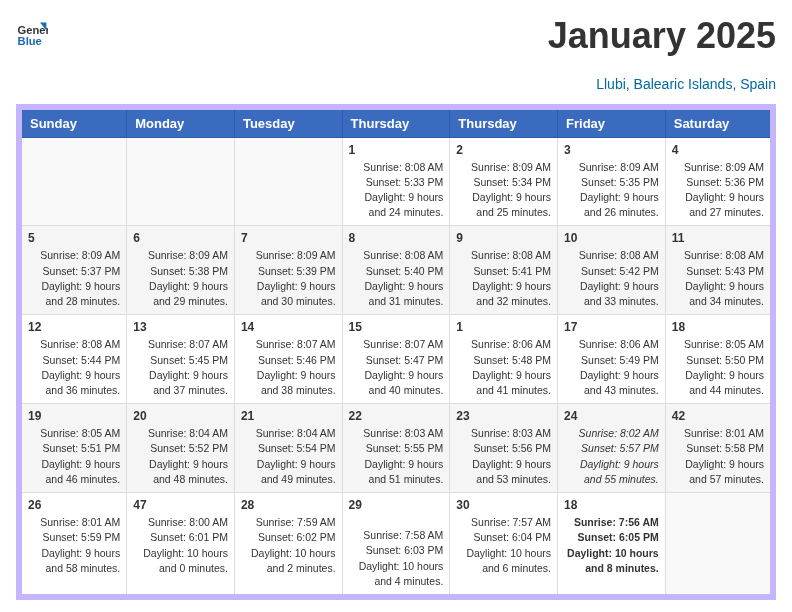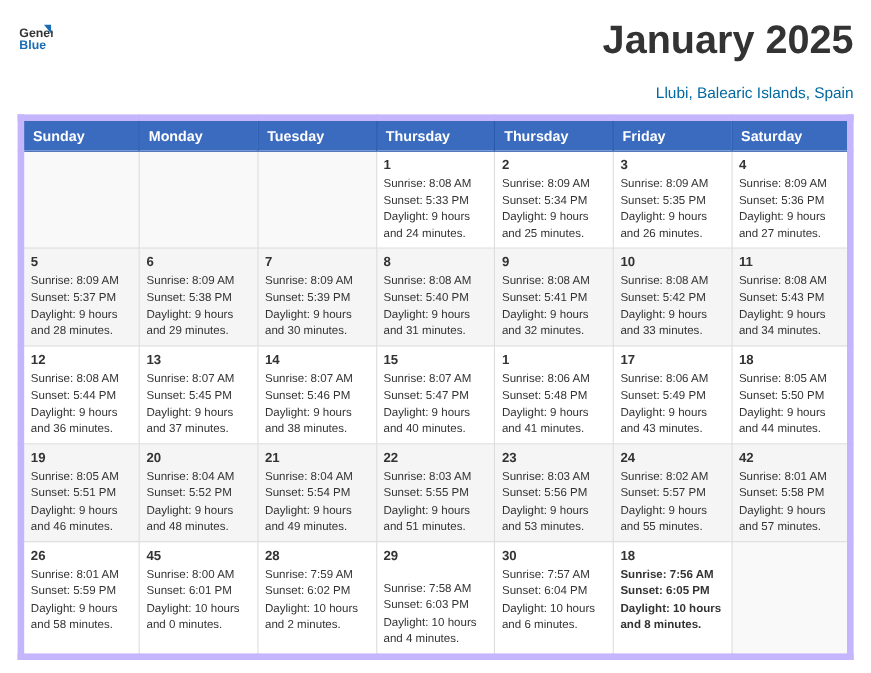--- a/index.html
+++ b/index.html
@@ -72,20 +72,21 @@
     .day-num {
       font-weight: bold;
       font-size: 12px;
       margin-bottom: 3px;
       display: block;
     }
     .day-info {
       font-size: 10.5px;
       line-height: 1.45;
       color: #333;
+      text-align: right;
     }
     .empty-cell {
       background: #f9f9f9 !important;
     }
   </style>
 </head>
 <body>
 
 <div class="header">
   <div class="logo">
@@ -280,21 +281,21 @@
         </td>
         <td>
           <span class="day-num">23</span>
           <div class="day-info" style="white-space: pre-line;">Sunrise: 8:03 AM
 Sunset: 5:56 PM
 Daylight: 9 hours
 and 53 minutes.</div>
         </td>
         <td>
           <span class="day-num">24</span>
-          <div class="day-info" style="white-space: pre-line;">Sunrise: 8:02 AM
+          <div class="day-info" style="white-space: pre-line; font-style: italic;">Sunrise: 8:02 AM
 Sunset: 5:57 PM
 Daylight: 9 hours
 and 55 minutes.</div>
         </td>
         <td>
           <span class="day-num">42</span>
           <div class="day-info" style="white-space: pre-line;">Sunrise: 8:01 AM
 Sunset: 5:58 PM
 Daylight: 9 hours
 and 57 minutes.</div>
@@ -302,21 +303,21 @@
       </tr>
       <tr>
         <td>
           <span class="day-num">26</span>
           <div class="day-info" style="white-space: pre-line;">Sunrise: 8:01 AM
 Sunset: 5:59 PM
 Daylight: 9 hours
 and 58 minutes.</div>
         </td>
         <td>
-          <span class="day-num">45</span>
+          <span class="day-num">47</span>
           <div class="day-info" style="white-space: pre-line;">Sunrise: 8:00 AM
 Sunset: 6:01 PM
 Daylight: 10 hours
 and 0 minutes.</div>
         </td>
         <td>
           <span class="day-num">28</span>
           <div class="day-info" style="white-space: pre-line;">Sunrise: 7:59 AM
 Sunset: 6:02 PM
 Daylight: 10 hours

